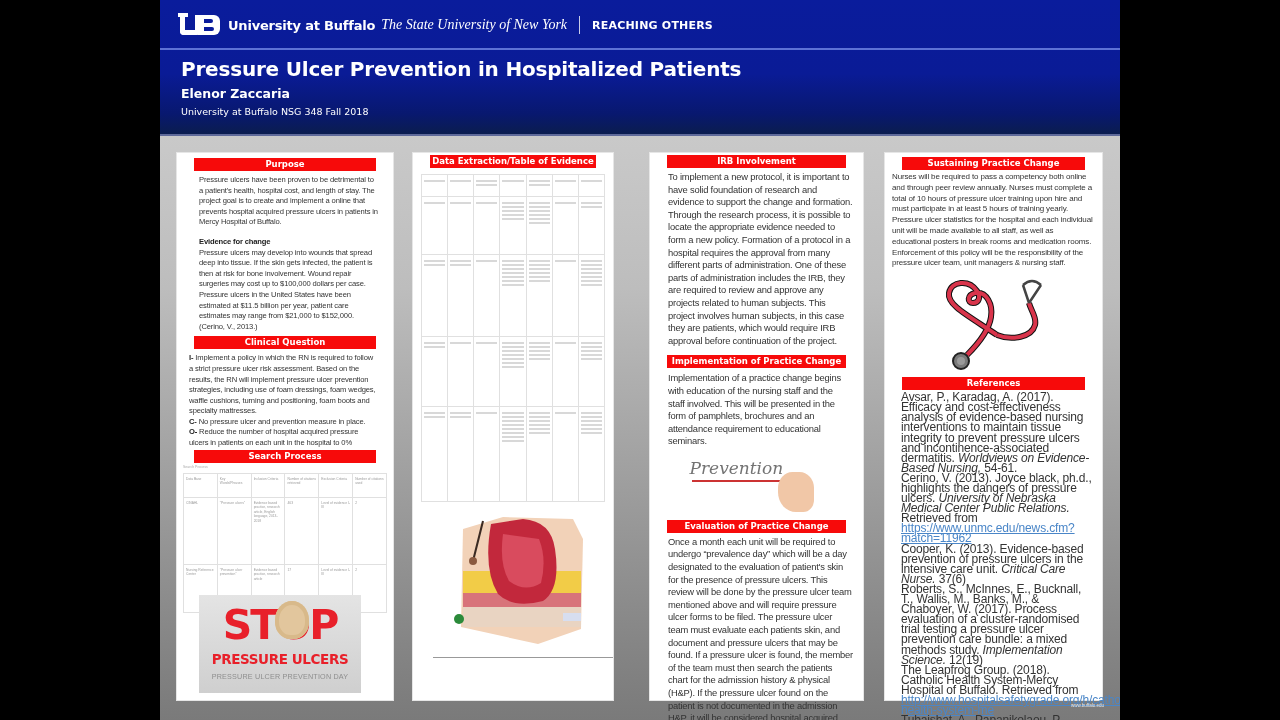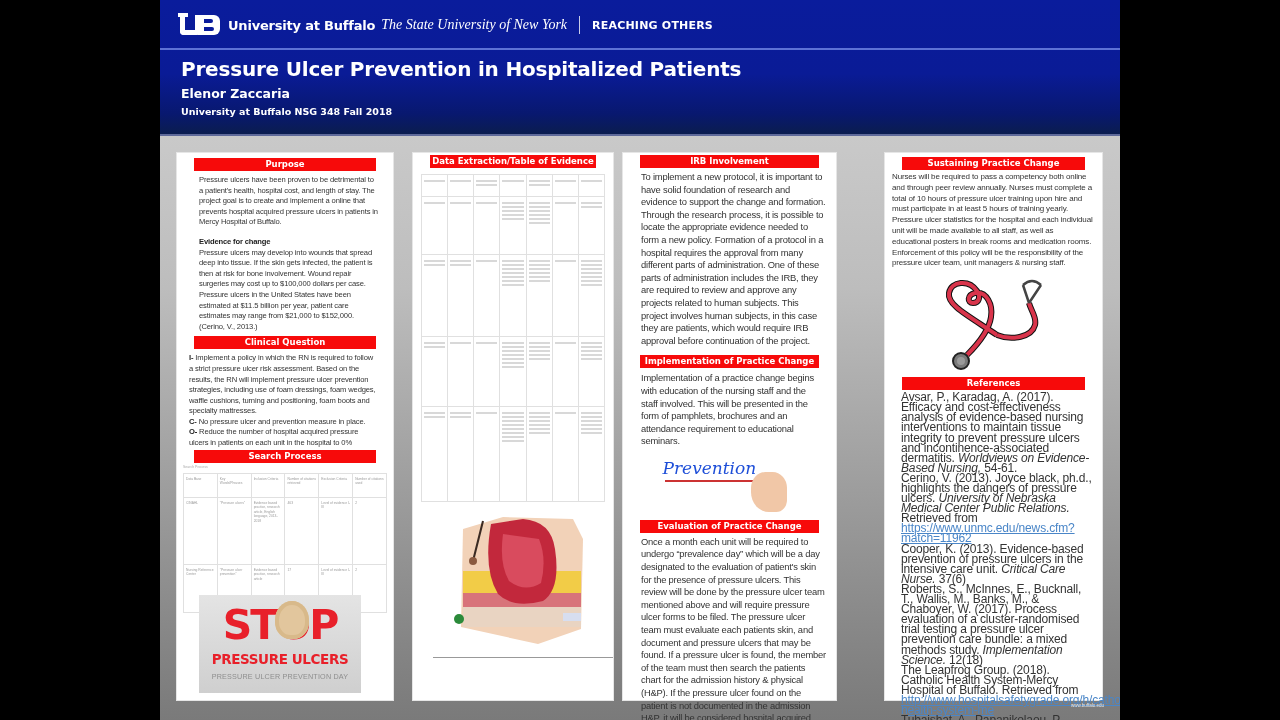--- a/index.html
+++ b/index.html
@@ -24,29 +24,29 @@
   .ub-logo .b { position:absolute; left:18px; top:2px; width:22px; height:20px; background:#fff; border-radius: 0 6px 6px 0; }
   .ub-logo .b::before { content:""; position:absolute; left:6px; top:4px; width:9px; height:4px; background:#0a1c9c; border-radius:0 2px 2px 0; }
   .ub-logo .b::after { content:""; position:absolute; left:6px; top:12px; width:10px; height:4px; background:#0a1c9c; border-radius:0 2px 2px 0; }
   .brand-name { font-family: "DejaVu Sans", sans-serif; font-weight: bold; font-size: 13px; letter-spacing: -0.2px; }
   .brand-sub { font-family: "Liberation Serif", serif; font-style: italic; font-size: 14px; margin-left: 6px; }
   .brand-sep { width: 1px; height: 18px; background: #c8cce8; margin: 0 12px; }
   .brand-tag { font-family: "DejaVu Sans", sans-serif; font-weight: bold; font-size: 11px; letter-spacing: 0.2px; }
   .header-rule { position: absolute; left: 0; top: 48px; width: 960px; height: 2px; background: #5d72d6; }
   .title { position: absolute; left: 21px; top: 57px; color: #fff; font-family: "DejaVu Sans", sans-serif; font-weight: bold; font-size: 20px; letter-spacing: -0.2px; }
   .author { position: absolute; left: 21px; top: 86px; color: #fff; font-family: "DejaVu Sans", sans-serif; font-weight: bold; font-size: 12.5px; }
-  .affil { position: absolute; left: 21px; top: 106px; color: #fff; font-family: "DejaVu Sans", sans-serif; font-weight: bold; font-size: 9.5px; }
+  .affil { position: absolute; left: 21px; top: 106px; color: #fff; font-family: "DejaVu Sans", sans-serif; font-weight: normal; font-size: 9.5px; }
 
   .col {
     position: absolute; top: 152px; background: #fff;
     border: 1px solid #e6e6e6;
   }
   .c1 { left: 16px; width: 218px; height: 549px; }
   .c2 { left: 252px; width: 202px; height: 549px; }
-  .c3 { left: 462px; width: 215px; height: 549px; }
+  .c3 { left: 489px; width: 215px; height: 549px; }
   .c4 { left: 724px; width: 219px; height: 549px; }
 
   .sec-h {
     background: #f70a0a; color: #fff; text-align: center;
     font-family: "DejaVu Sans", sans-serif; font-size: 8.5px; font-weight: bold;
     height: 13px; line-height: 13px; margin: 0 17px;
   }
   .txt { font-size: 7.6px; line-height: 10.6px; color: #333; letter-spacing: -0.15px; }
   .txt-lg { font-size: 9.4px; line-height: 12.6px; color: #333; letter-spacing: -0.2px; }
   .txt b { color: #222; }
@@ -66,21 +66,21 @@
   .stop-heart { position: absolute; left: 76px; top: 6px; width: 34px; height: 38px; background: #e2c69d; border-radius: 50% 50% 45% 45%; box-shadow: inset 0 0 0 4px #d8b98a; }
   .stop-pu { position: absolute; left: 0; top: 56px; width: 162px; text-align:center; font-family: "DejaVu Sans", sans-serif; font-weight: bold; color: #e8202a; font-size: 13.5px; letter-spacing: -0.4px; }
   .stop-day { position: absolute; left: 0; top: 77px; width: 162px; text-align:center; font-size: 7.2px; color: #8e8e8e; letter-spacing: 0.2px; }
 
   
   .wound { position: absolute; left: 30px; top: 356px; width: 150px; height: 140px; }
   .wound-cap { position: absolute; left: 20px; top: 504px; width: 180px; height: 1px; background: #999; }
 
   
   .prev { position: relative; width: 150px; height: 58px; margin: 6px auto 0 auto; }
-  .prev-word { position: absolute; left: 8px; top: 4px; font-family: "DejaVu Serif", serif; font-style: italic; font-size: 17px; color: #1d4ed8; }
+  .prev-word { position: absolute; left: 8px; top: 4px; font-family: "DejaVu Serif", serif; font-style: italic; font-size: 17px; color: #737373; }
   .prev-line { position: absolute; left: 10px; top: 26px; width: 115px; height: 2px; background: #c33; }
   .prev-hand { position: absolute; left: 96px; top: 18px; width: 36px; height: 40px; background: #f1c7a7; border-radius: 40% 40% 30% 50%; }
 
   .footer-url { position: absolute; right: 16px; bottom: 12px; font-size: 4.5px; color: #ececec; }
 </style>
 </head>
 <body>
 
 <div class="poster">
 
@@ -390,20 +390,20 @@
       <path d="M86,10 Q95,2 104,10" fill="none" stroke="#444" stroke-width="2.5"></path>
       <circle cx="24" cy="86" r="8" fill="#7a7a7a" stroke="#222" stroke-width="2"></circle>
       <circle cx="24" cy="86" r="4" fill="#9a9a9a"></circle>
     </svg>
 
     <div class="sec-h" style="margin-top:6px;">References</div>
     <div class="txt" style="padding: 2px 8px 0 16px; font-size:12px; line-height:10.1px;">
       <p><span>Avsar, P., Karadag, A. (2017). Efficacy and cost-effectiveness analysis of evidence-based nursing interventions to maintain tissue integrity to prevent pressure ulcers and incontinence-associated dermatitis. </span><span class="ref-ital">Worldviews on Evidence-Based Nursing,</span><span> 54-61.</span></p>
       <p><span>Cerino, V. (2013). Joyce black, ph.d., highlights the dangers of pressure ulcers. </span><span class="ref-ital">University of Nebraska Medical Center Public Relations.</span><span> Retrieved from</span><br><a class="link">https://www.unmc.edu/news.cfm?match=11962</a></p>
       <p><span>Cooper, K. (2013). Evidence-based prevention of pressure ulcers in the intensive care unit. </span><span class="ref-ital">Critical Care Nurse.</span><span> 37(6)</span></p>
-      <p><span>Roberts, S., McInnes, E., Bucknall, T., Wallis, M., Banks, M., &amp; Chaboyer, W. (2017). Process evaluation of a cluster-randomised trial testing a pressure ulcer prevention care bundle: a mixed methods study. </span><span class="ref-ital">Implementation Science.</span><span> 12(18)</span></p>
+      <p><span>Roberts, S., McInnes, E., Bucknall, T., Wallis, M., Banks, M., &amp; Chaboyer, W. (2017). Process evaluation of a cluster-randomised trial testing a pressure ulcer prevention care bundle: a mixed methods study. </span><span class="ref-ital">Implementation Science.</span><span> 12(19)</span></p>
       <p><span>The Leapfrog Group. (2018). Catholic Health System-Mercy Hospital of Buffalo. Retrieved from</span><br><a class="link">http://www.hospitalsafetygrade.org/h/catholic-health-system-me</a></p>
       <p><span>Tubaishat, A., Papanikolaou, P., Anthony, D., Habiballah, L. (2017). Pressure ulcers prevalence in the acute care setting: a systematic review 2000-2015. </span><span class="ref-ital">Clinical Nursing Research,</span><span> 643-659.</span></p>
     </div>
   </div>
 
   <div class="footer-url">www.buffalo.edu</div>
 </div>
 
 </body></html>

